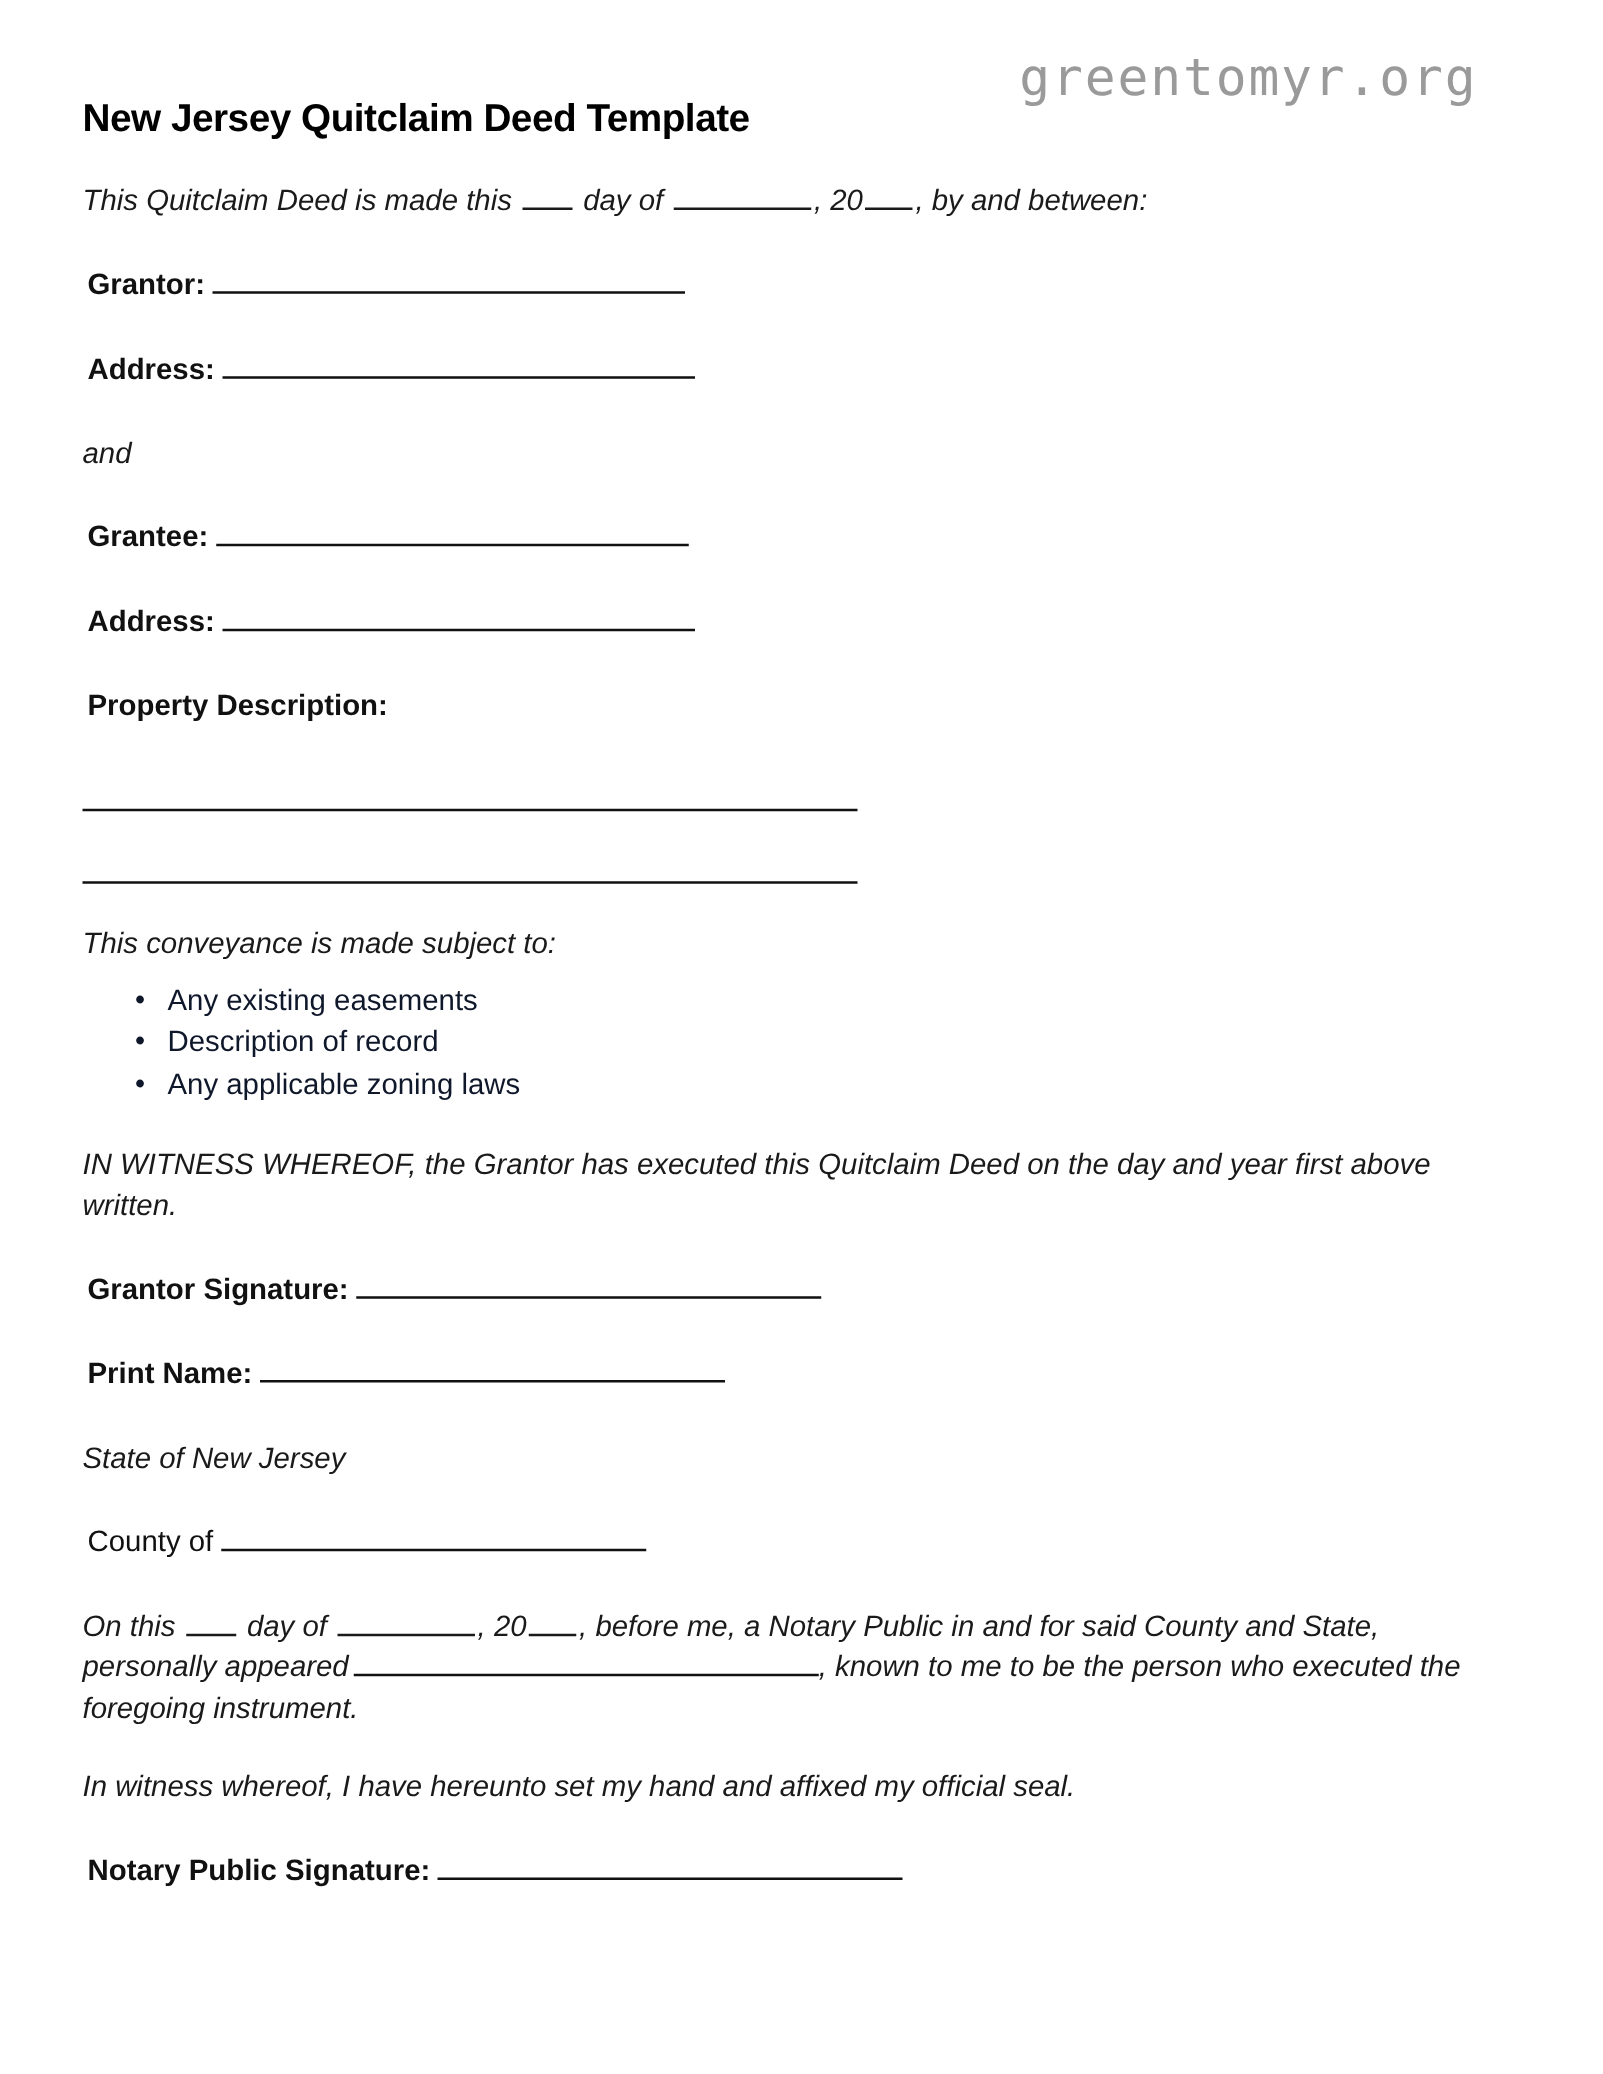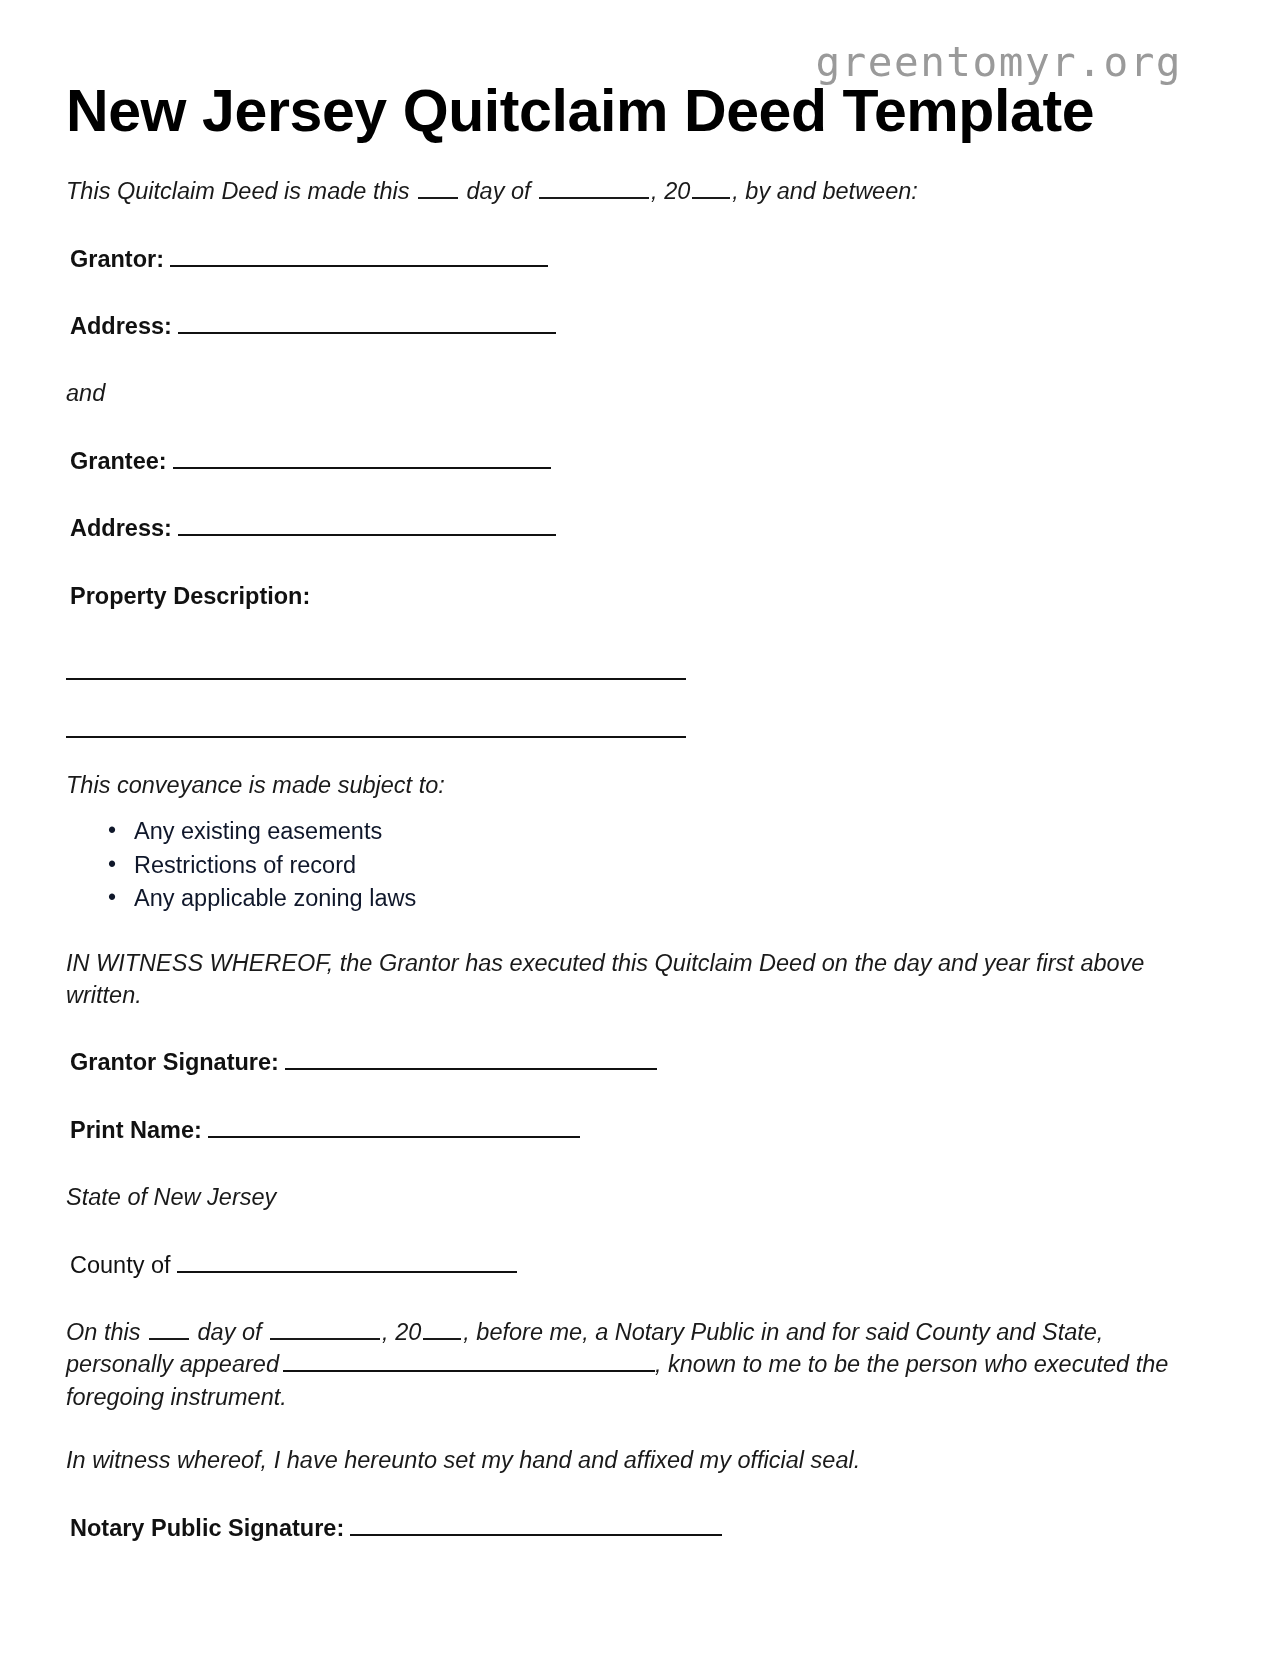--- a/index.html
+++ b/index.html
@@ -32,21 +32,21 @@
     font-size: 41px;
     letter-spacing: 1.5px;
     color: #9a9a9a;
     white-space: nowrap;
     user-select: none;
   }
   
   .doc-title {
     margin: 0;
     padding-top: 78px;
-    font-size: 59px;
+    font-size: 31px;
     font-weight: bold;
     letter-spacing: -0.4px;
     line-height: 1.12;
     color: #000000;
     font-stretch: condensed;
   }
   
   .para {
     font-size: 23.5px;
     line-height: 1.38;
@@ -164,21 +164,21 @@
     <b>Property Description:</b>
   </p>
 
   <div class="desc-rule first"></div>
   <div class="desc-rule second"></div>
 
   <p class="para">This conveyance is made subject to:</p>
 
   <ul class="bullets">
     <li>Any existing easements</li>
-    <li>Restrictions of record</li>
+    <li>Description of record</li>
     <li>Any applicable zoning laws</li>
   </ul>
 
   <p class="para">IN WITNESS WHEREOF, the Grantor has executed this Quitclaim Deed on the day and year first above written.</p>
 
   <p class="label-line">
     <b>Grantor Signature:</b><span class="rule w-sig"></span>
   </p>
 
   <p class="label-line">

